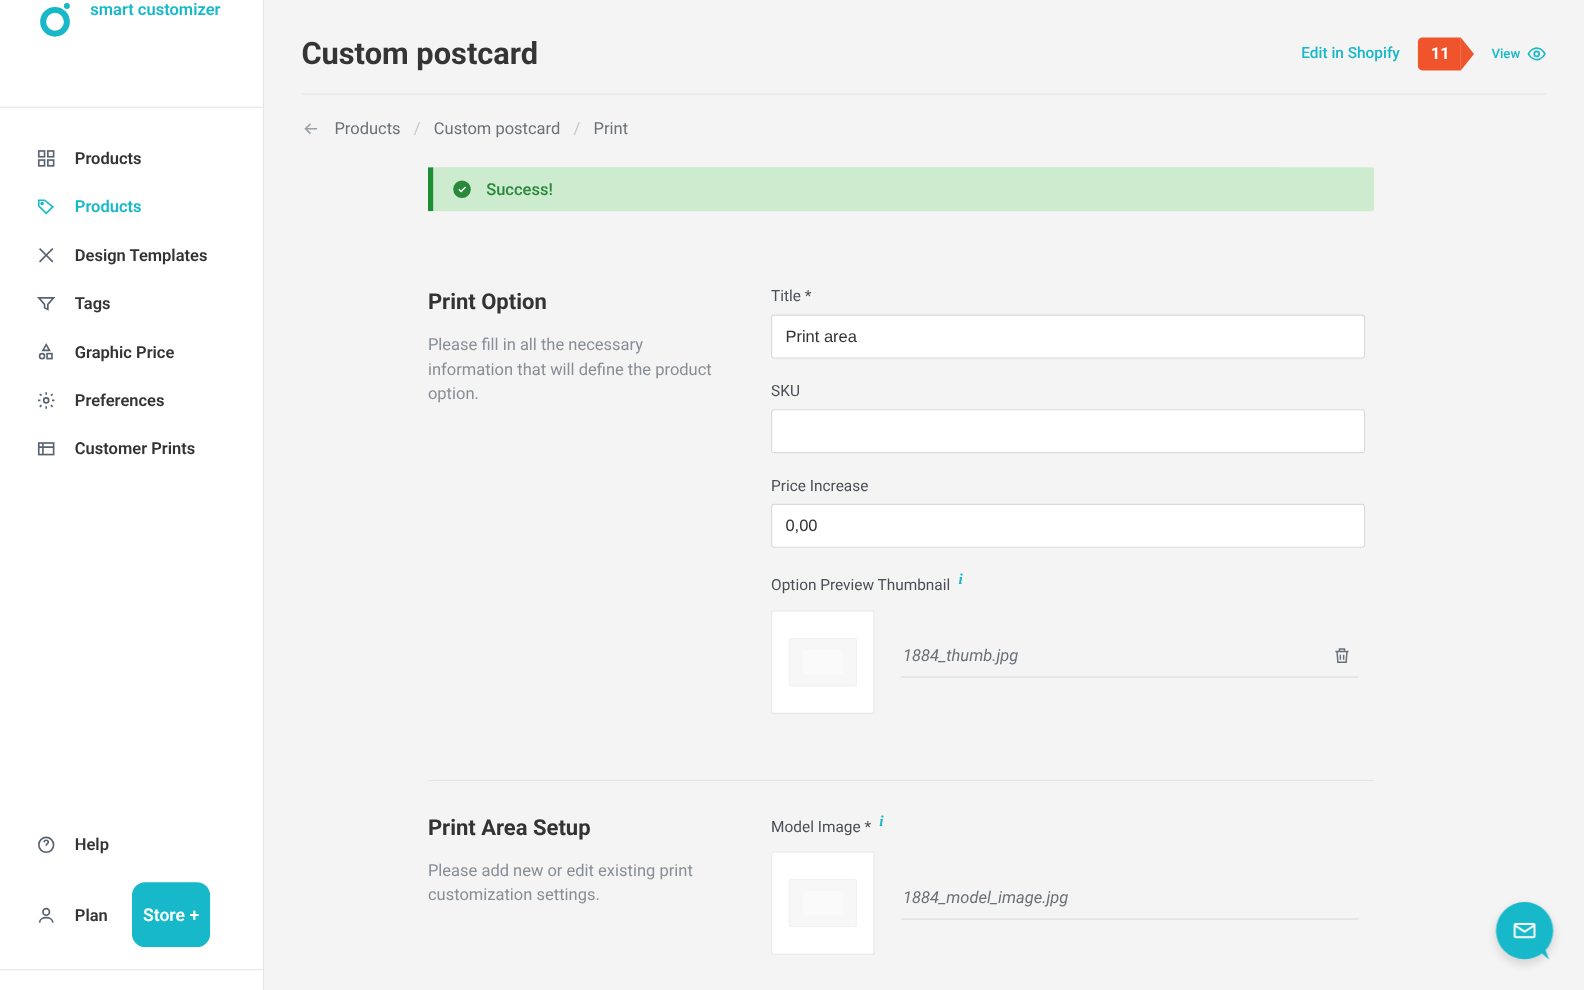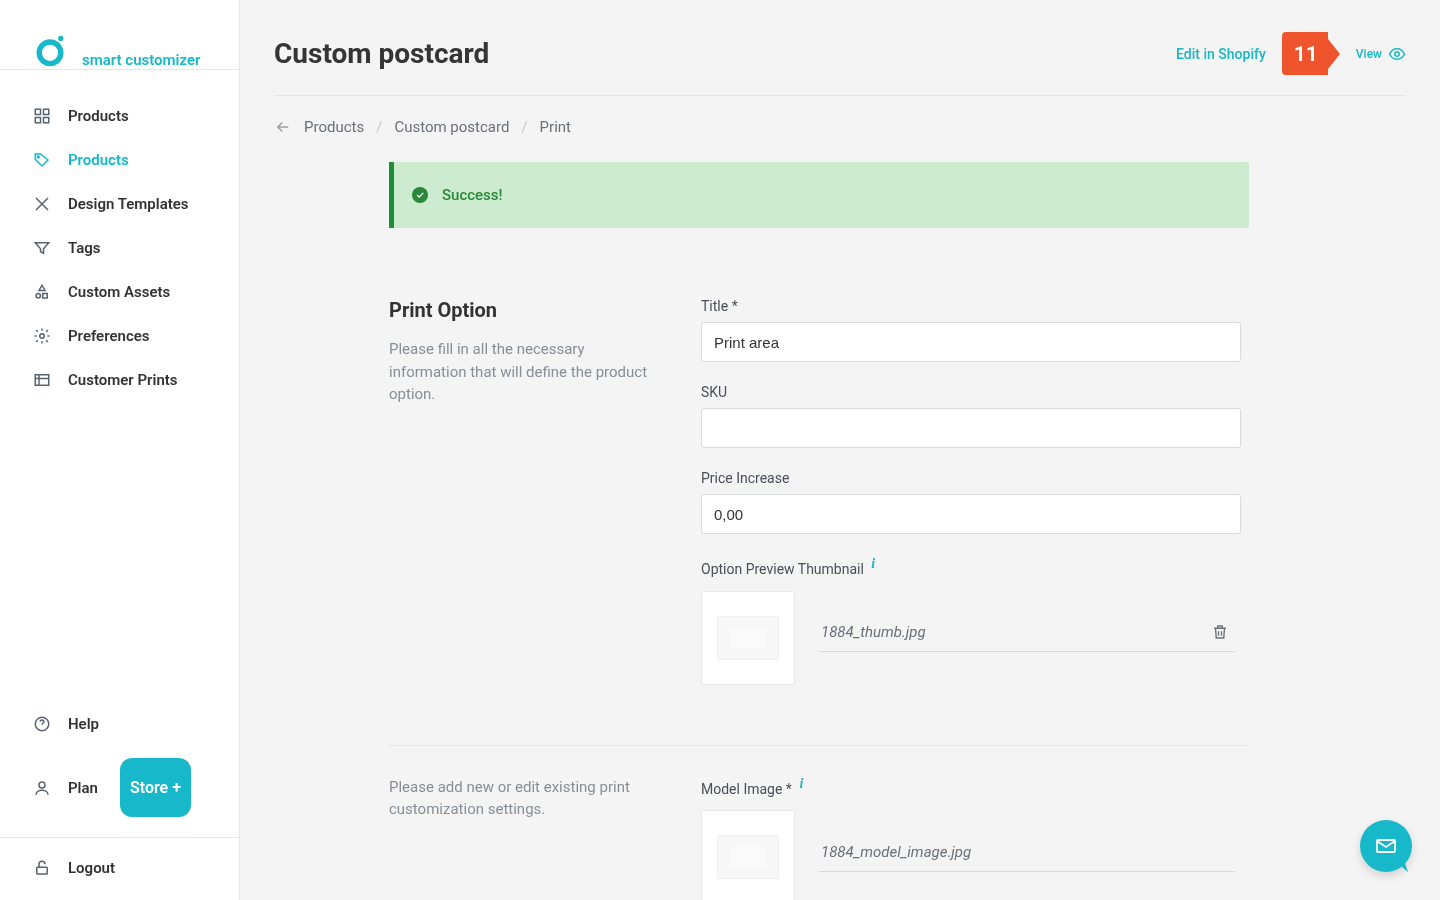--- a/index.html
+++ b/index.html
@@ -15,55 +15,55 @@
     --green-text: #2a883b;
   }
   * { box-sizing: border-box; margin: 0; padding: 0; }
   html, body { height: 100%; }
   body { font-family: -apple-system, BlinkMacSystemFont, "Segoe UI", Roboto, "Helvetica Neue", Arial, sans-serif; color: var(--text-dark); background: var(--bg-main); overflow: hidden; }
 
   .app { display: flex; height: 100vh; width: 100vw; }
 
   
   .sidebar { width: 240px; background: #fff; border-right: 1px solid var(--border); display: flex; flex-direction: column; flex-shrink: 0; }
-  .brand { height: 70px; border-bottom: 1px solid var(--border); display: flex; align-items: flex-end; padding-left: 32px; gap: 14px; }
+  .brand { height: 98px; border-bottom: 1px solid var(--border); display: flex; align-items: flex-start; padding-left: 32px; gap: 14px; }
   .brand-logo { width: 36px; height: 36px; position: relative; }
   .brand-logo svg { width: 100%; height: 100%; }
   .brand-text { color: var(--teal); font-size: 15px; font-weight: 600; }
   .nav { flex: 1; padding-top: 24px; overflow-y: auto; }
   .nav-item { display: flex; align-items: center; gap: 16px; padding: 12px 32px; cursor: pointer; font-size: 15px; font-weight: 600; color: var(--text-dark); }
   .nav-item.active { color: var(--teal); }
   .nav-item.active .icon svg path, .nav-item.active .icon svg rect, .nav-item.active .icon svg circle { stroke: var(--teal); }
   .nav-item .icon { width: 20px; height: 20px; display: flex; align-items: center; justify-content: center; color: #5a6470; flex-shrink: 0; }
   .nav-item.active .icon { color: var(--teal); }
   .sidebar-bottom { padding-bottom: 10px; }
   .sidebar-bottom-sep { border-top: 1px solid var(--border); margin-top: 8px; padding-top: 8px; }
   .plan-badge { background: var(--teal); color: #fff; font-size: 16px; font-weight: 600; padding: 20px 10px; border-radius: 12px; margin-left: 6px; }
 
   
   .main { flex: 1; overflow-y: auto; display: flex; flex-direction: column; }
   .page-header { padding: 32px 34px 20px 34px; display: flex; align-items: center; justify-content: space-between; }
   .page-title { font-size: 28px; font-weight: 700; color: #353535; }
   .header-actions { display: flex; align-items: center; gap: 16px; }
   .link-shopify { color: var(--teal); font-size: 14px; font-weight: 500; cursor: pointer; }
   .badge-tag { position: relative; display: inline-flex; align-items: center; }
-  .badge-tag-body { background: var(--orange); color: #fff; font-weight: 700; font-size: 21px; height: 43px; padding: 0 10px 0 12px; display: flex; align-items: center; border-radius: 4px 0 0 4px; }
+  .badge-tag-body { background: var(--orange); color: #fff; font-weight: 700; font-size: 15px; height: 30px; padding: 0 10px 0 12px; display: flex; align-items: center; border-radius: 4px 0 0 4px; }
   .badge-tag-arrow { width: 0; height: 0; border-top: 15px solid transparent; border-bottom: 15px solid transparent; border-left: 12px solid var(--orange); }
   .view-link { display: flex; align-items: center; gap: 6px; color: var(--teal); font-size: 12px; font-weight: 500; cursor: pointer; }
 
   .divider { border-top: 1px solid var(--border); margin: 0 34px; }
 
   .breadcrumb { display: flex; align-items: center; gap: 12px; padding: 22px 34px; color: var(--text-light); font-size: 15px; }
   .breadcrumb .sep { color: #c2c6cb; }
   .breadcrumb .crumb { cursor: pointer; color: #6a7078; }
   .breadcrumb .back-arrow { cursor: pointer; display: flex; align-items: center; }
 
   .content { padding: 0 34px 40px 34px; }
 
-  .alert-success { margin: 4px 0 40px 115px; max-width: 860px; background: var(--green-bg); border-left: 5px solid var(--green-border); padding: 24px 18px; display: flex; align-items: center; gap: 14px; color: var(--green-text); font-size: 15px; font-weight: 500; border-radius: 0 2px 2px 0; }
+  .alert-success { margin: 4px 0 40px 115px; max-width: 860px; background: var(--green-bg); border-left: 5px solid var(--green-border); padding: 11px 18px; display: flex; align-items: center; gap: 14px; color: var(--green-text); font-size: 15px; font-weight: 500; border-radius: 0 2px 2px 0; }
   .alert-success .check-icon { width: 16px; height: 16px; border-radius: 50%; background: var(--green-text); display: flex; align-items: center; justify-content: center; }
   .alert-success .check-icon svg { width: 10px; height: 10px; }
 
   .section { display: grid; grid-template-columns: 260px 1fr; gap: 52px; padding: 30px 0 38px 115px; max-width: 1100px; }
   .section-heading { font-size: 20px; font-weight: 700; color: #333; margin-bottom: 16px; }
   .section-desc { font-size: 15px; color: var(--text-light); line-height: 1.5; }
 
   .form-group { margin-bottom: 22px; }
   .form-label { display: block; font-size: 14px; color: #4a4f57; margin-bottom: 8px; }
   .form-input { width: 100%; max-width: 540px; height: 40px; border: 1px solid #d8dadd; border-radius: 3px; padding: 0 12px; font-size: 15px; color: #333; background: #fff; }
@@ -138,21 +138,21 @@
         <span>Tags</span>
       </div>
       <div class="nav-item">
         <span class="icon">
           <svg viewBox="0 0 24 24" width="18" height="18" fill="none" stroke="currentColor" stroke-width="2">
             <path d="M12 3l4 7H8l4-7z"></path>
               <circle cx="7" cy="17" r="3"></circle>
               <rect x="13" y="14" width="6" height="6"></rect>
           </svg>
         </span>
-        <span>Custom Assets</span>
+        <span>Graphic Price</span>
       </div>
       <div class="nav-item">
         <span class="icon">
           <svg viewBox="0 0 24 24" width="18" height="18" fill="none" stroke="currentColor" stroke-width="2">
             <circle cx="12" cy="12" r="3"></circle>
             <path d="M12 2v3M12 19v3M4.2 4.2l2.1 2.1M17.7 17.7l2.1 2.1M2 12h3M19 12h3M4.2 19.8l2.1-2.1M17.7 6.3l2.1-2.1"></path>
           </svg>
         </span>
         <span>Preferences</span>
       </div>
@@ -181,29 +181,20 @@
         <span class="icon">
           <svg viewBox="0 0 24 24" width="18" height="18" fill="none" stroke="currentColor" stroke-width="2">
             <circle cx="12" cy="8" r="4"></circle>
               <path d="M4 21c0-4 4-6 8-6s8 2 8 6"></path>
           </svg>
         </span>
         <span>Plan</span>
         <span class="plan-badge">Store +</span>
       </div>
       <div class="sidebar-bottom-sep"></div>
-      <div class="nav-item">
-        <span class="icon">
-          <svg viewBox="0 0 24 24" width="18" height="18" fill="none" stroke="currentColor" stroke-width="2">
-            <rect x="5" y="11" width="14" height="9" rx="1"></rect>
-              <path d="M8 11V7a4 4 0 018 0"></path>
-          </svg>
-        </span>
-        <span>Logout</span>
-      </div>
     </div>
   </aside>
 
   <main class="main">
     <div class="page-header">
       <h1 class="page-title">Custom postcard</h1>
       <div class="header-actions">
         <span class="link-shopify">Edit in Shopify</span>
         <span class="badge-tag">
           <span class="badge-tag-body">11</span>
@@ -282,20 +273,21 @@
               </div>
             </div>
           </div>
         </div>
       </div>
 
       <div class="section-sep"></div>
 
       <div class="section" style="padding-bottom:0">
         <div>
+          <h2 class="section-heading">Print Area Setup</h2>
           <p class="section-desc">Please add new or edit existing print customization settings.</p>
         </div>
         <div>
           <div class="form-group">
             <label class="form-label">
               <span>Model Image *</span>
               <span class="info-badge">i</span>
             </label>
             <div class="thumb-row">
               <div class="thumb-box">

